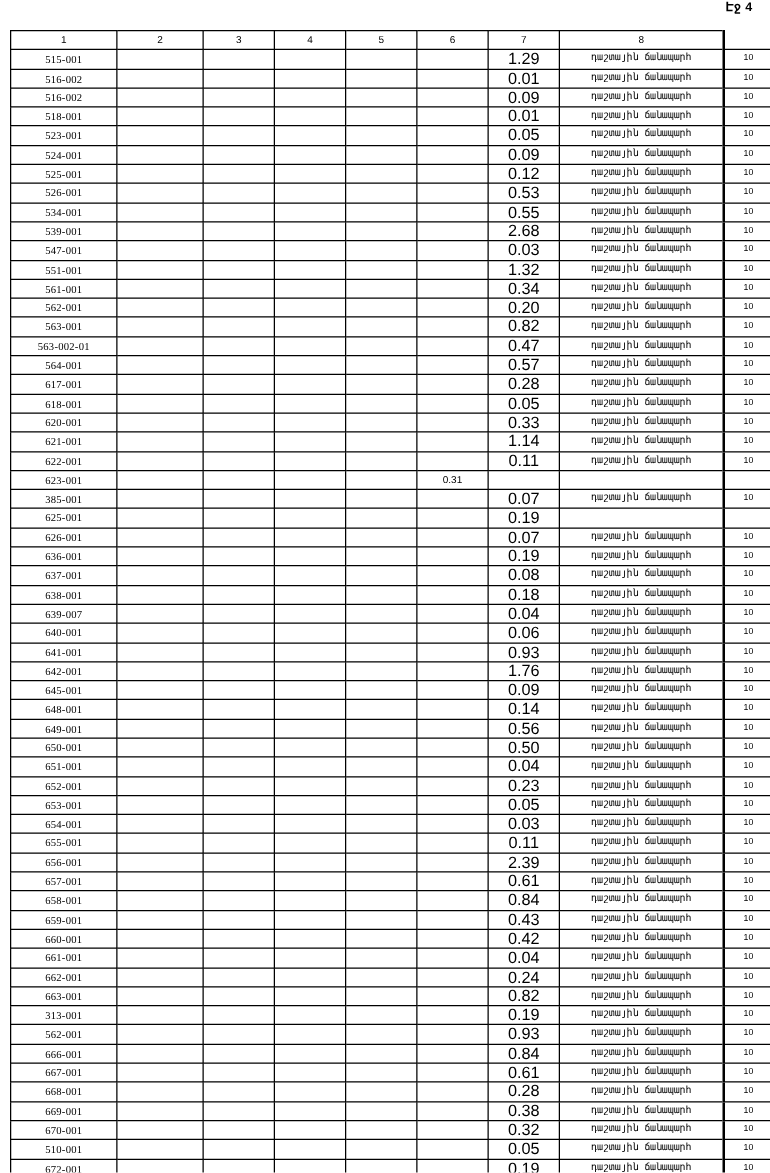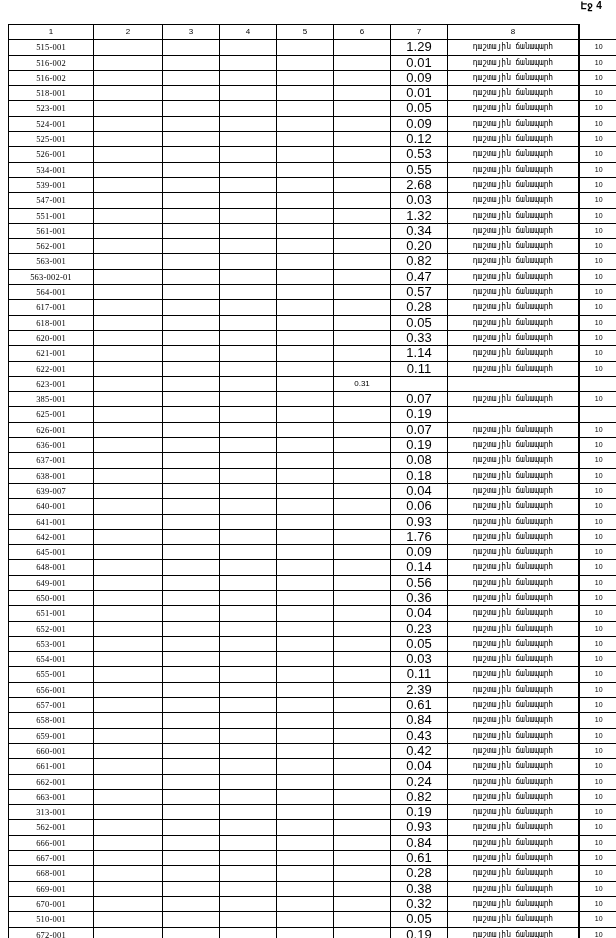--- a/index.html
+++ b/index.html
@@ -521,21 +521,21 @@
             <td class="c7 cell-desc sep-col">դաշտային ճանապարհ</td>
             <td class="c8 cell-tail">10</td>
           </tr>
           <tr>
             <td class="c0 cell-code">650-001</td>
             <td class="c1"></td>
             <td class="c2"></td>
             <td class="c3"></td>
             <td class="c4"></td>
             <td class="c5"></td>
-            <td class="c6 cell-val">0.36</td>
+            <td class="c6 cell-val">0.50</td>
             <td class="c7 cell-desc sep-col">դաշտային ճանապարհ</td>
             <td class="c8 cell-tail">10</td>
           </tr>
           <tr>
             <td class="c0 cell-code">651-001</td>
             <td class="c1"></td>
             <td class="c2"></td>
             <td class="c3"></td>
             <td class="c4"></td>
             <td class="c5"></td>

